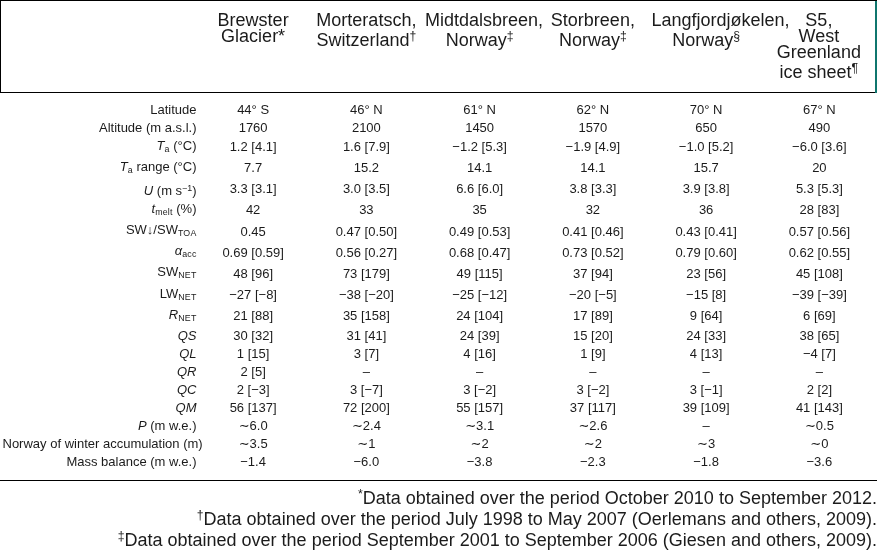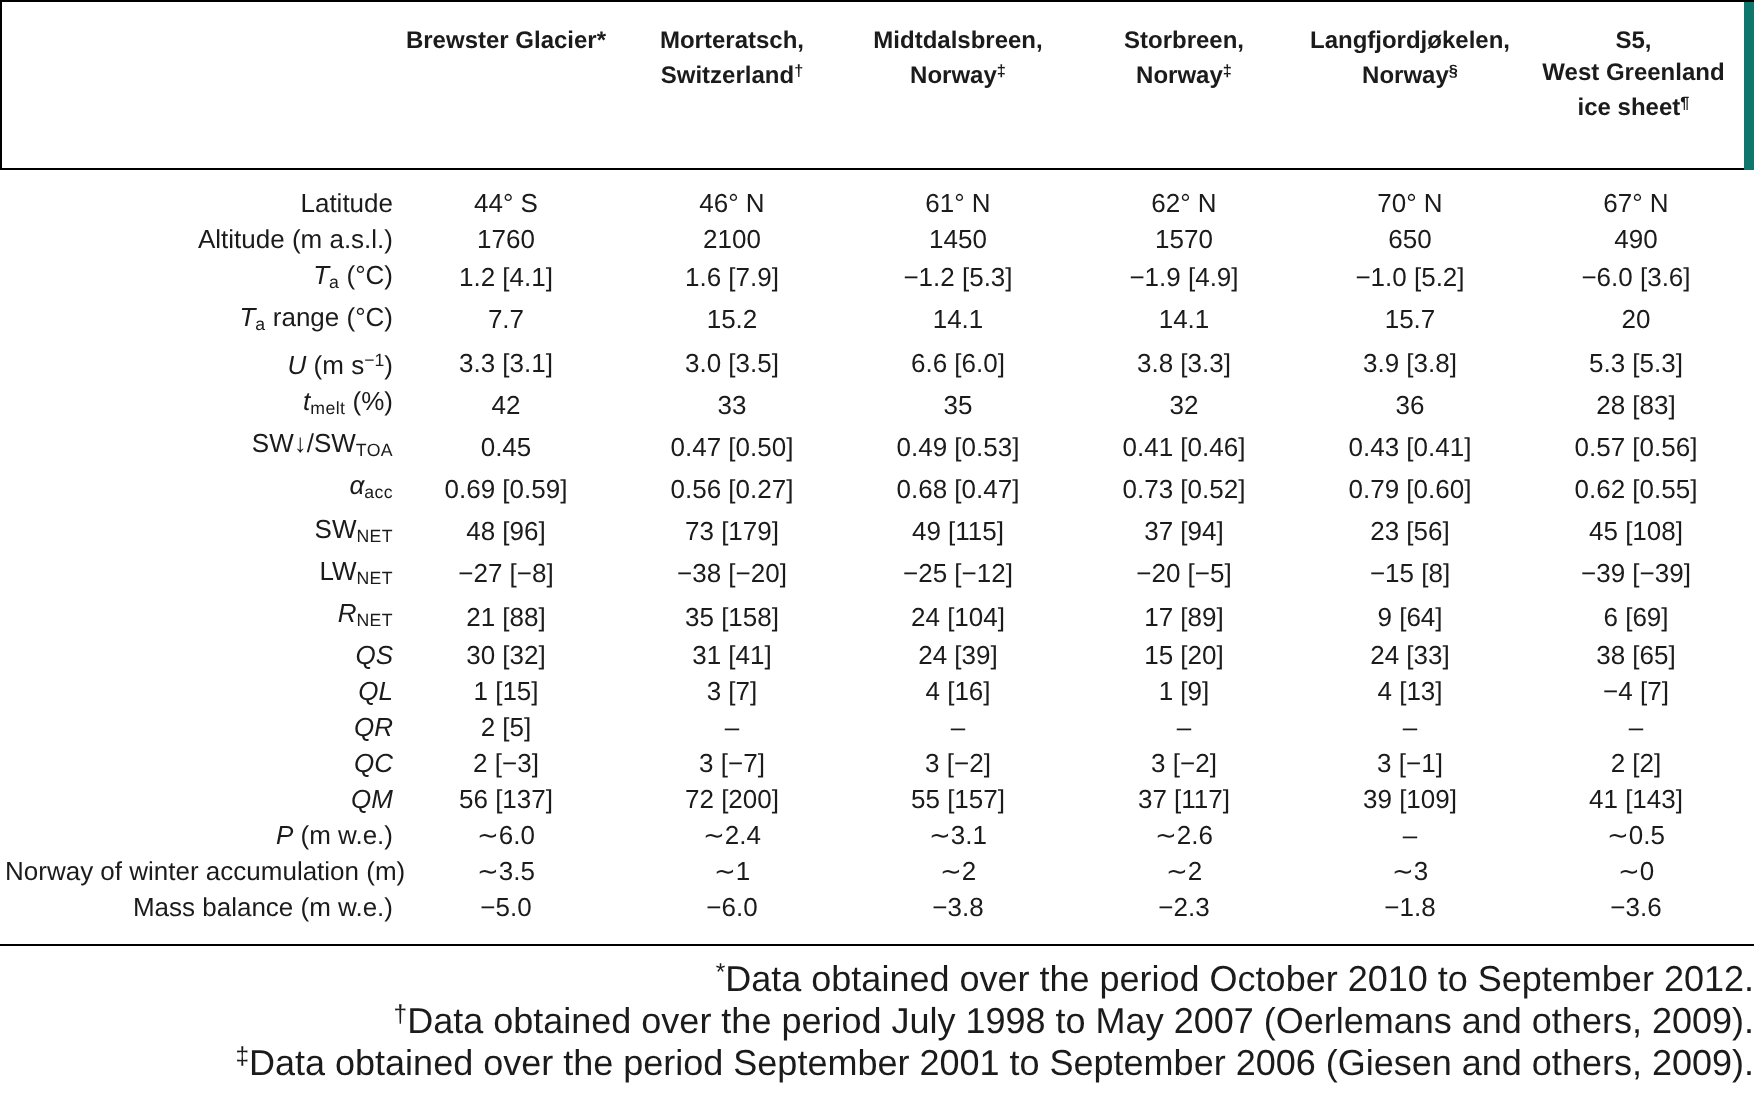--- a/index.html
+++ b/index.html
@@ -3,28 +3,28 @@
 <meta charset="utf-8">
 <style>
   html,body{margin:0;padding:0;background:#ffffff;}
   body{width:877px;font-family:"Liberation Sans",sans-serif;color:#1b1b1b;}
   .table-wrap{width:877px;border-top:1px solid #000;}
   table{border-collapse:collapse;width:100%;table-layout:fixed;}
   col.label-col{width:196px;}
   thead th{
     border-bottom:1px solid #000;
     vertical-align:top;
-    font-weight:bold;
-    font-size:12px;
+    font-weight:normal;
+    font-size:18px;
     line-height:16px;
     text-align:center;
-    padding:11px 2px 22px;
+    padding:11px 2px 12px;
   }
   thead th.corner{border-left:1px solid #000;text-align:left;}
-  thead th.last{border-right:5px solid #0f766e;}
+  thead th.last{border-right:2px solid #0f766e;}
   .head-line{text-align:center;}
   tbody th.row-label{
     text-align:right;font-weight:normal;font-size:13px;line-height:18px;
     padding:0 0 0 2px;white-space:nowrap;
   }
   tbody td.cell{
     text-align:center;font-size:13px;line-height:18px;padding:0 2px;
     white-space:nowrap;
   }
   tbody tr.first > *{padding-top:8px;}
@@ -239,21 +239,21 @@
             <th class="row-label"><span>Norway of winter accumulation (m)</span></th>
             <td class="cell">∼3.5</td>
             <td class="cell">∼1</td>
             <td class="cell">∼2</td>
             <td class="cell">∼2</td>
             <td class="cell">∼3</td>
             <td class="cell">∼0</td>
           </tr>
           <tr class="last">
             <th class="row-label"><span>Mass balance (m w.e.)</span></th>
-            <td class="cell">−5.0</td>
+            <td class="cell">−1.4</td>
             <td class="cell">−6.0</td>
             <td class="cell">−3.8</td>
             <td class="cell">−2.3</td>
             <td class="cell">−1.8</td>
             <td class="cell">−3.6</td>
           </tr>
         </tbody>
     </table>
   </div>
   <div class="footnotes" id="footnotes">

